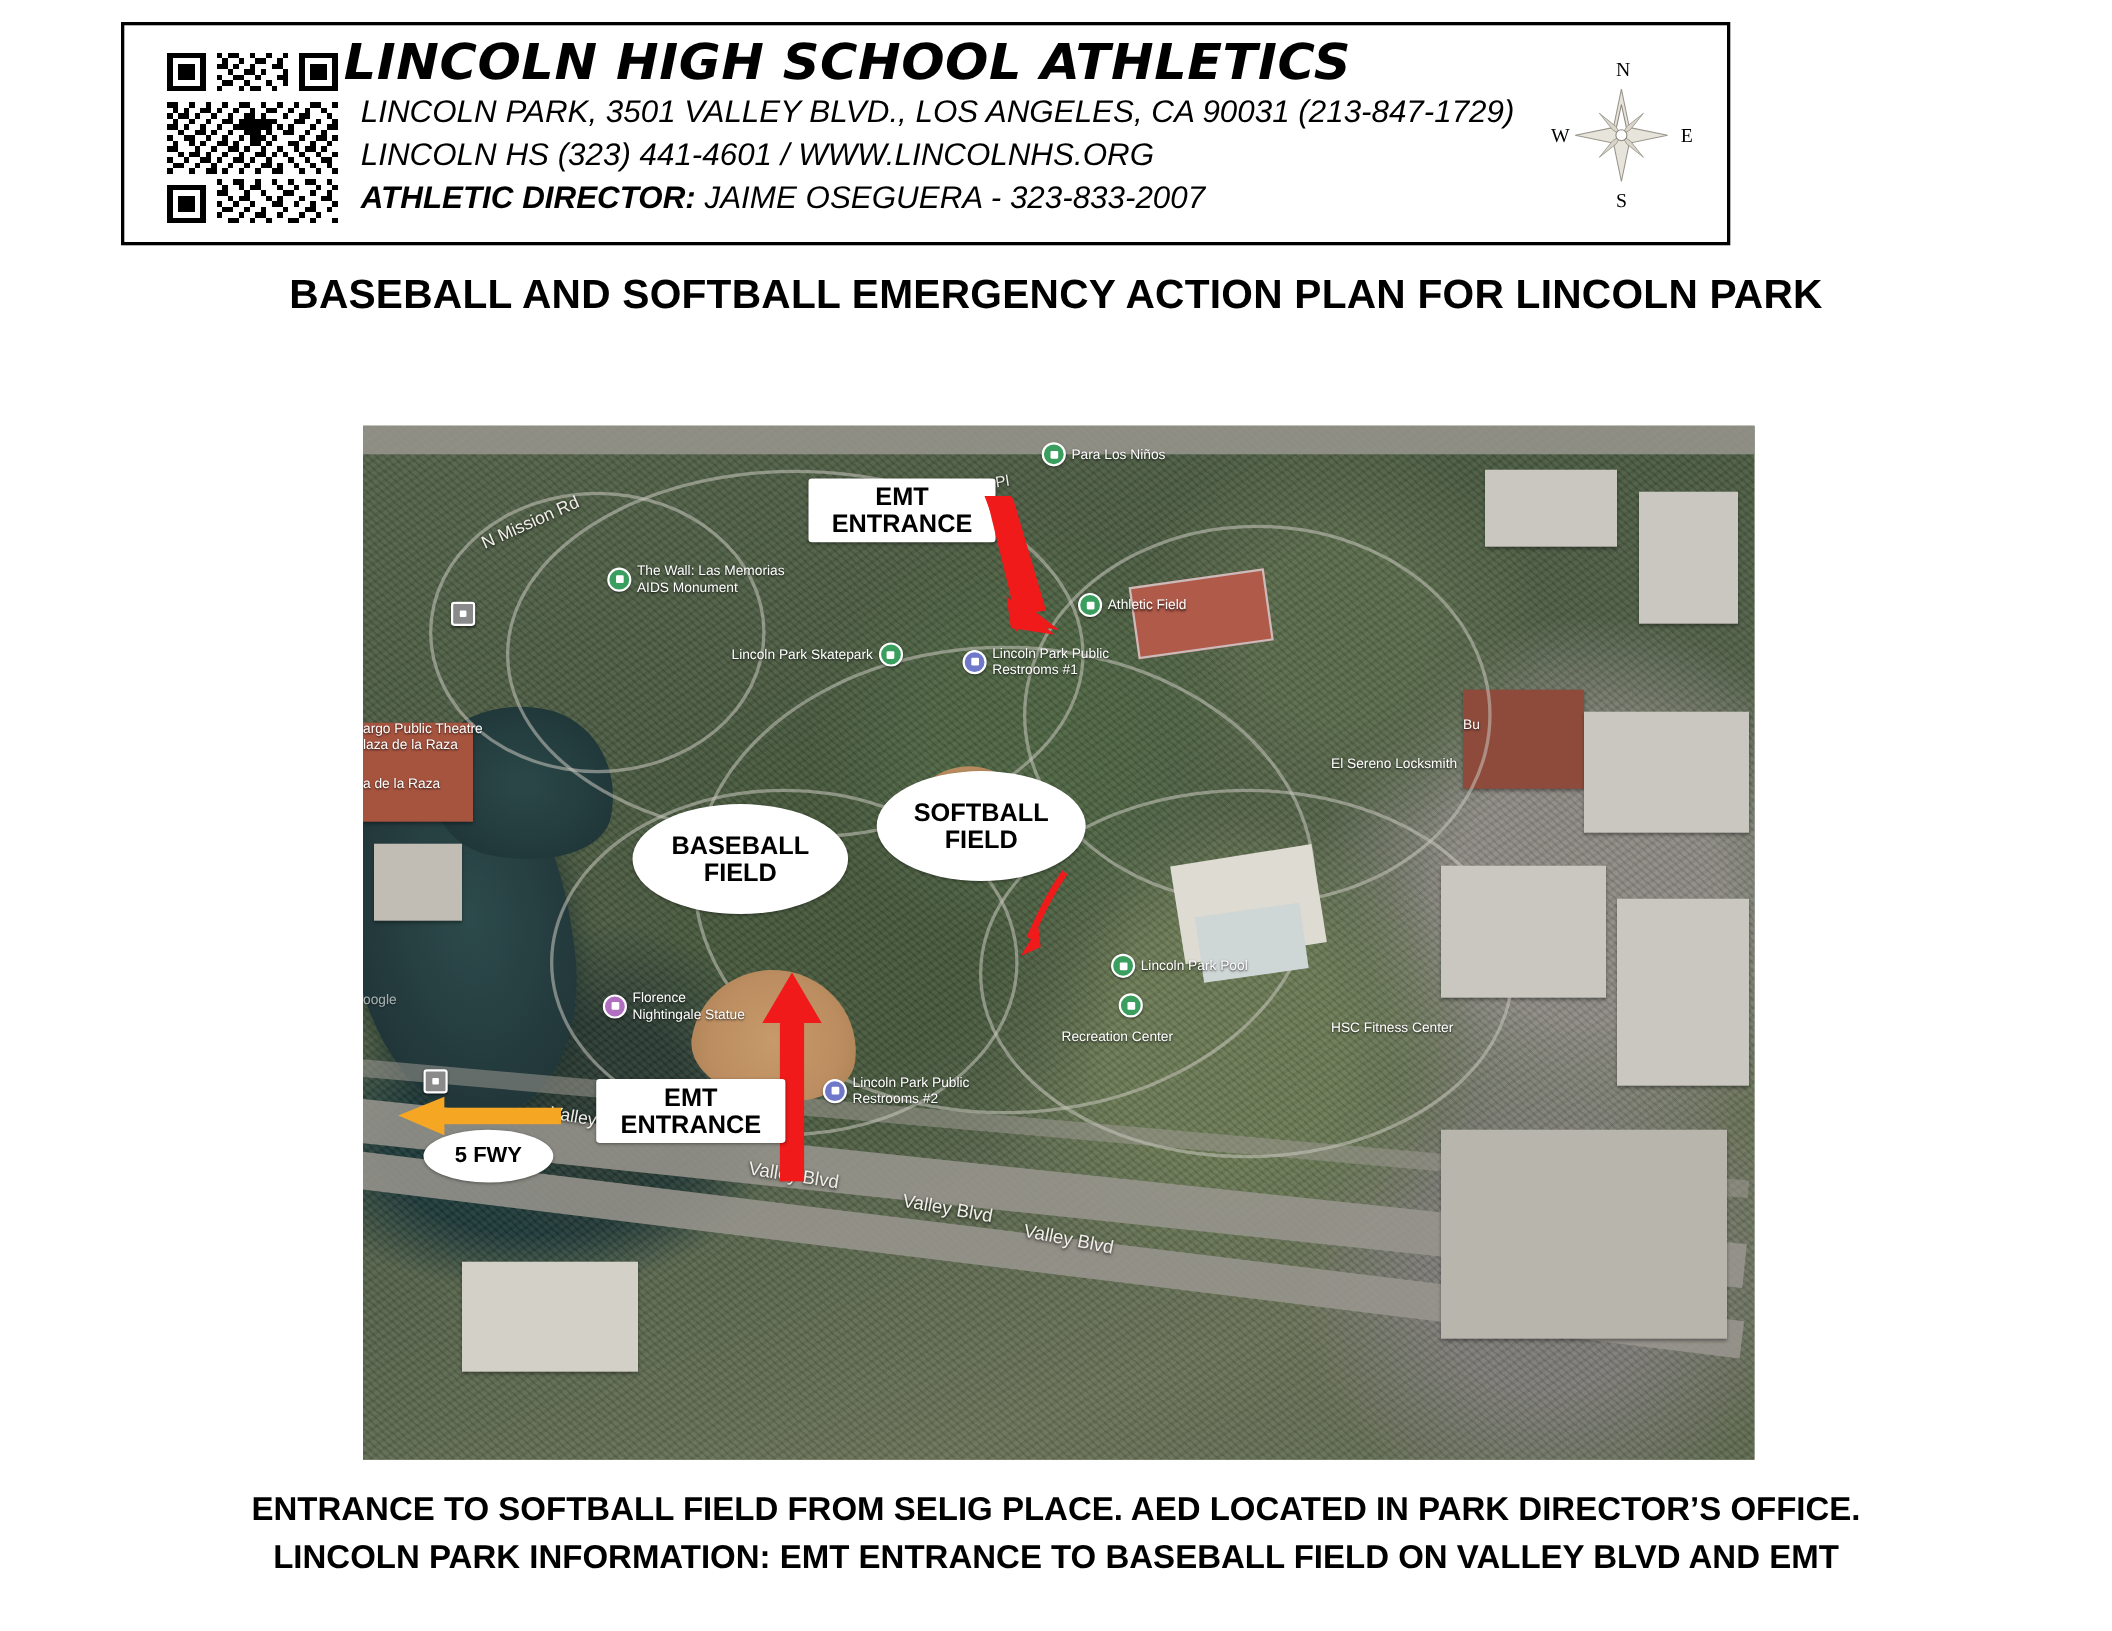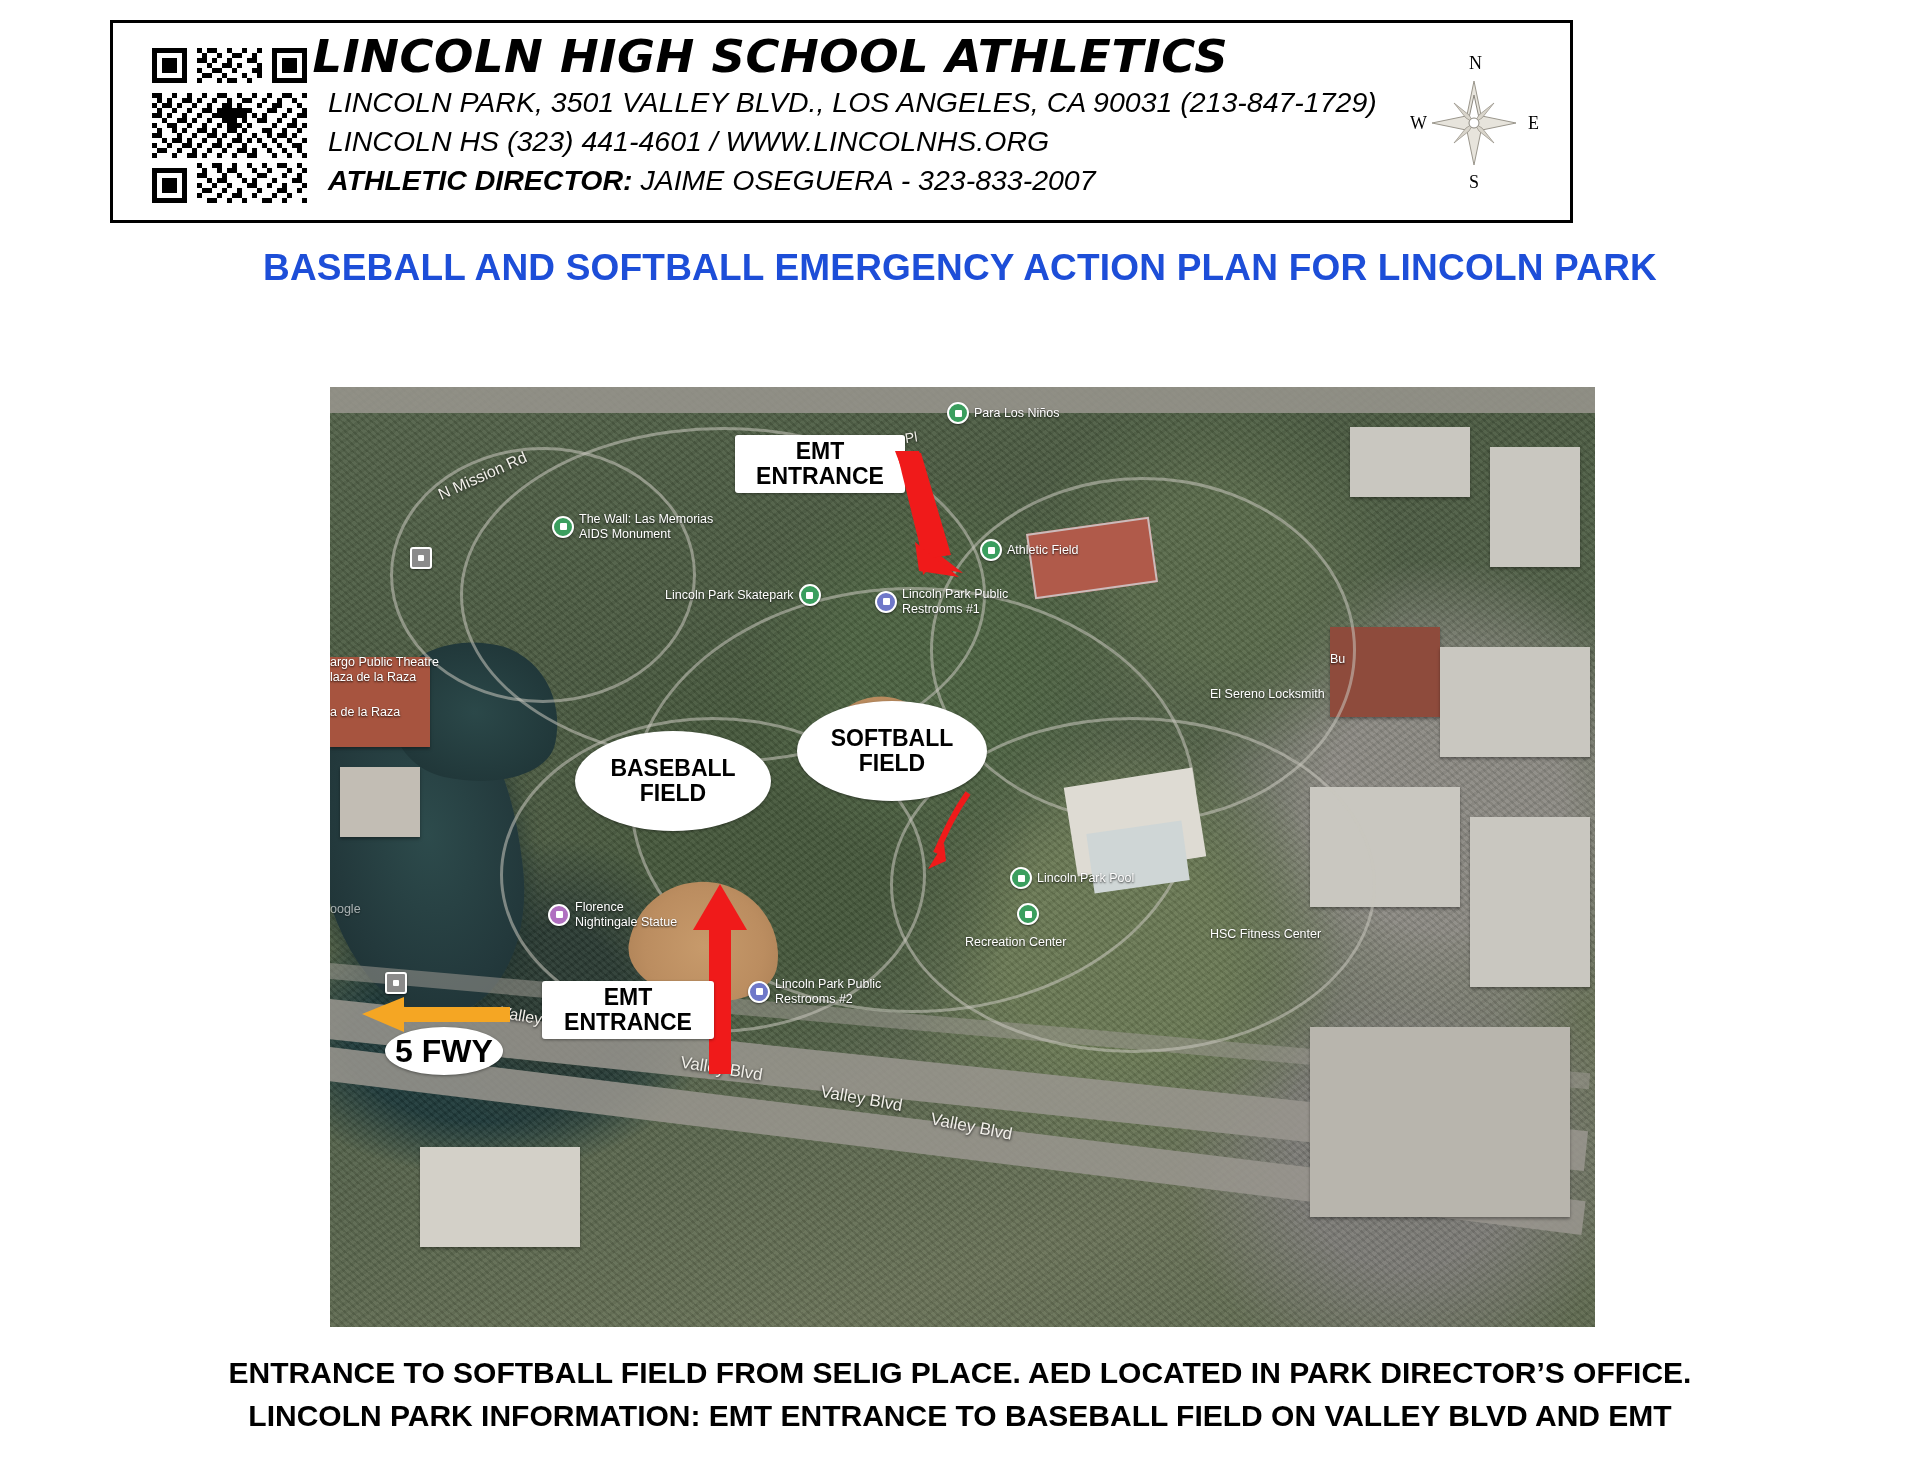--- a/index.html
+++ b/index.html
@@ -69,21 +69,21 @@
   }
   .compass svg { display:block; }
 
   
   .plan-title {
     position: absolute;
     top: 247px;
     left: 0;
     width: 1920px;
     text-align: center;
-    color: #1d4ed8;
+    color: #000000;
     font-weight: bold;
     font-size: 37px;
     letter-spacing: 0.2px;
   }
 
   
   .map-wrap {
     position: absolute;
     left: 330px;
     top: 387px;
@@ -717,21 +717,21 @@
 
 
     <svg class="arrow" style="left:355px;top:495px;" width="70" height="195" viewBox="0 0 70 195">
       <rect x="24" y="36" width="22" height="156" fill="#f01a1a"></rect>
       <polygon points="35,2 62,48 8,48" fill="#f01a1a"></polygon>
     </svg>
 
     <div class="callout rect" style="left:212px;top:594px;width:172px;height:58px;white-space:pre-line;">EMT
 ENTRANCE</div>
 
-    <div class="callout ellipse" style="left:55px;top:640px;width:118px;height:48px;font-size:32px;">5 FWY</div>
+    <div class="callout ellipse" style="left:55px;top:640px;width:118px;height:48px;font-size:20px;">5 FWY</div>
 
     <svg class="arrow" style="left:30px;top:608px;" width="155" height="40" viewBox="0 0 155 40">
       <rect x="38" y="12" width="112" height="15" fill="#f5a623"></rect>
       <polygon points="2,19 44,2 44,37" fill="#f5a623"></polygon>
     </svg>
   </div>
 </div>
 
 <div class="footer">
   <div>ENTRANCE TO SOFTBALL FIELD FROM SELIG PLACE.  AED LOCATED IN PARK DIRECTOR’S OFFICE.</div>

